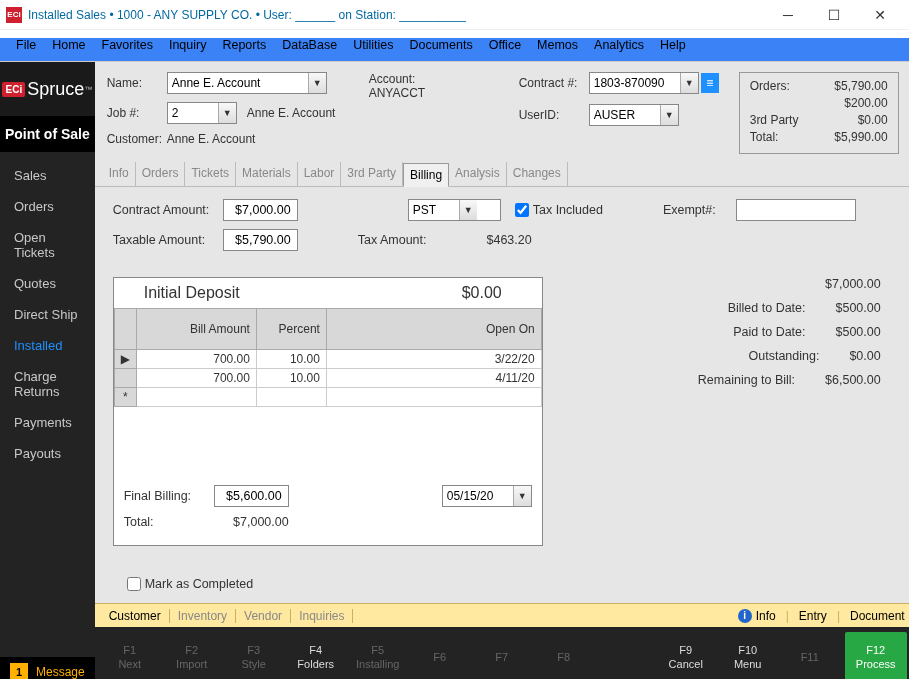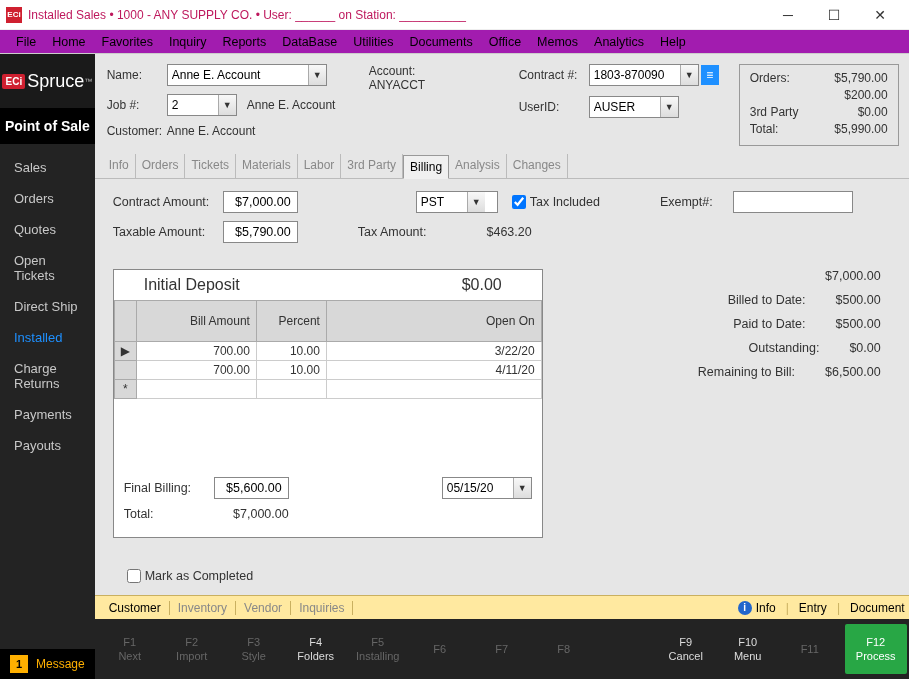--- a/index.html
+++ b/index.html
@@ -1,26 +1,26 @@
 <!DOCTYPE html>
 <html><head>
 <meta charset="utf-8">
 <style>
 * { box-sizing: border-box; margin: 0; padding: 0; font-family: "Segoe UI", Tahoma, sans-serif; }
 body { background: #fff; width: 909px; height: 679px; overflow: hidden; position: relative; }
 
 
 .titlebar { height: 30px; background: #fff; display: flex; align-items: center; padding: 0 6px; border-bottom: 1px solid #eee; }
 .titlebar-icon { width: 16px; height: 16px; background: #cf2030; color: #fff; font-size: 8px; font-weight: bold; display: flex; align-items: center; justify-content: center; margin-right: 6px; }
-.titlebar-text { font-size: 12px; color: #be185d; }
+.titlebar-text { font-size: 12px; color: #0369a1; }
 .titlebar-controls { margin-left: auto; display: flex; }
 .titlebar-btn { width: 46px; height: 30px; display: flex; align-items: center; justify-content: center; font-size: 14px; color: #333; cursor: pointer; }
 
 
-.menubar { height: 24px; background: #a21caf; display: flex; align-items: center; padding: 0 8px; border-bottom: 1px solid #ccc; }
+.menubar { height: 24px; background: #3b82f6; display: flex; padding: 0 8px; border-bottom: 1px solid #ccc; margin-top: 8px; }
 .menubar-item { font-size: 12.5px; color: #000; padding: 0 8px; cursor: pointer; }
 
 
 .main { display: flex; height: calc(100% - 54px); }
 
 
 .sidebar { width: 140px; background: #232323; display: flex; flex-direction: column; }
 .logo { height: 54px; background: #1a1a1a; display: flex; align-items: center; justify-content: center; }
 .logo-eci { background: #cf2030; color: #fff; font-size: 10px; font-weight: bold; padding: 2px 3px; border-radius: 2px; }
 .logo-spruce { color: #fff; font-size: 18px; margin-left: 2px; font-weight: 300; }
@@ -132,22 +132,22 @@
   <div class="sidebar">
     <div class="logo">
       <span class="logo-eci">ECi</span>
       <span class="logo-spruce">Spruce</span>
       <span class="logo-tm">™</span>
     </div>
     <div class="sidebar-header">Point of Sale</div>
     <div class="sidebar-items" id="sidebar-items">
         <div class="sidebar-item">Sales</div>
         <div class="sidebar-item">Orders</div>
+        <div class="sidebar-item">Open Tickets</div>
         <div class="sidebar-item">Quotes</div>
-        <div class="sidebar-item">Open Tickets</div>
         <div class="sidebar-item">Direct Ship</div>
         <div class="sidebar-item active">Installed</div>
         <div class="sidebar-item">Charge Returns</div>
         <div class="sidebar-item">Payments</div>
         <div class="sidebar-item">Payouts</div>
       </div>
     <div class="sidebar-msg">
       <div class="msg-badge">1</div>
       <div class="msg-text">Message</div>
     </div>
@@ -230,21 +230,21 @@
         <div class="tab active">Billing</div>
         <div class="tab">Analysis</div>
         <div class="tab">Changes</div>
       </div>
 
     <div class="body">
       <div class="row">
         <span class="lbl2">Contract Amount:</span>
         <input class="num-input w70" value="$7,000.00" style="">
         <span style="width:110px;"></span>
-        <span class="combo" style="width:82px;margin-left:8px;">
+        <span class="combo" style="width:93px;">
           <input type="text" style="width: 50px;" value="PST">
           <span class="combo-btn">▼</span>
         </span>
         <span class="checkbox-row">
           <input type="checkbox" checked="" style="">
           <span>Tax Included</span>
         </span>
         <span style="margin-left:60px;">Exempt#:</span>
         <input class="num-input" style="width: 120px; margin-left: 20px; text-align: left;" value="">
       </div>

